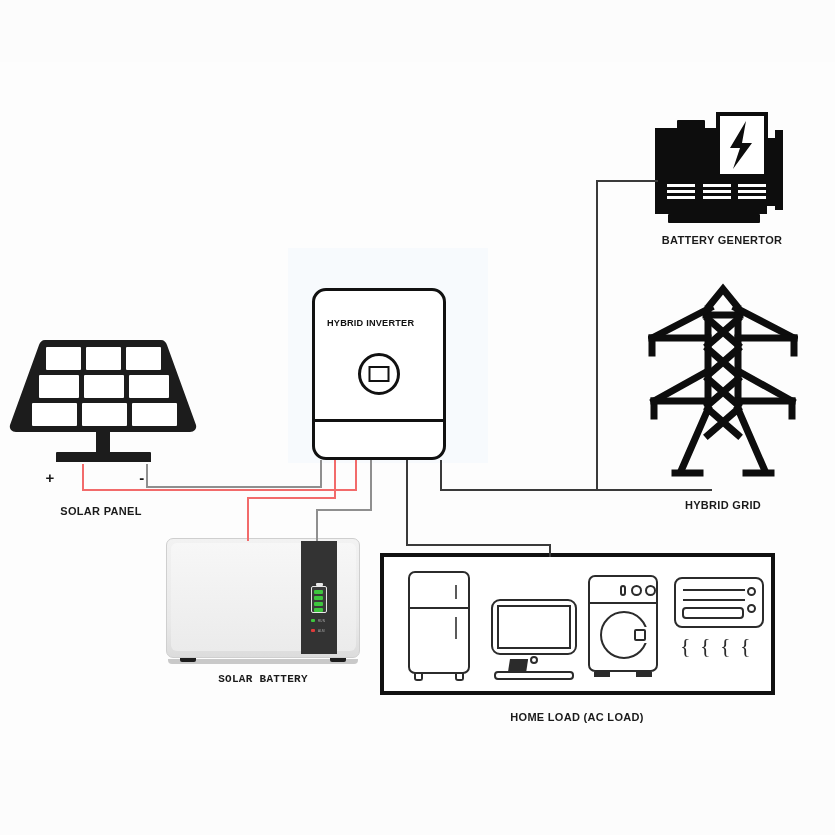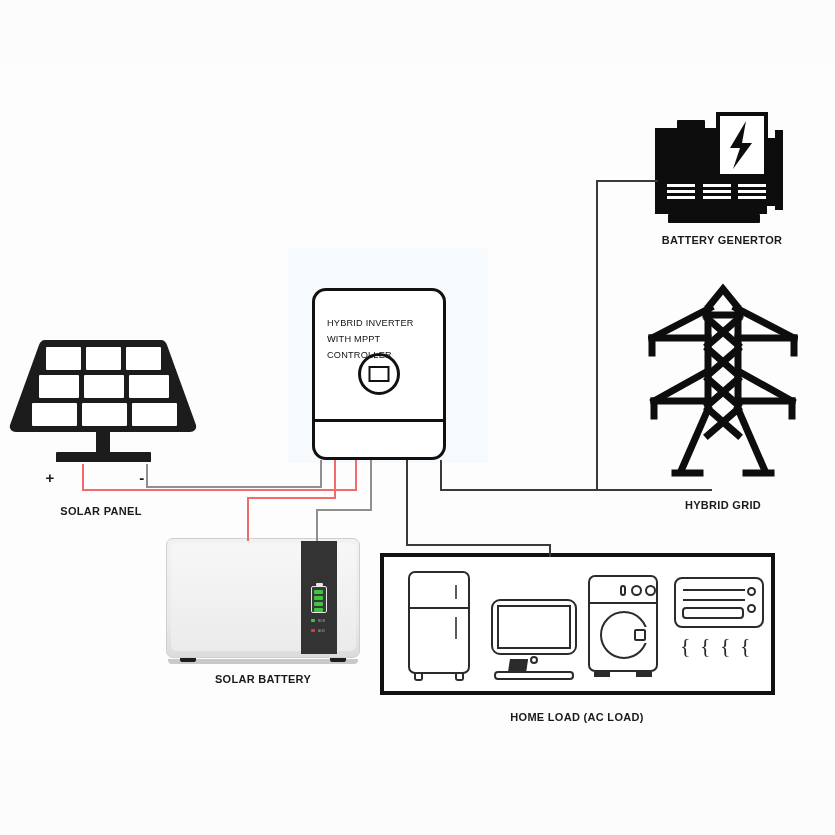--- a/index.html
+++ b/index.html
@@ -47,21 +47,21 @@
   #inverter{
     position:absolute;left:312px;top:288px;width:134px;height:172px;
     border:3.5px solid #111;border-radius:14px;background:#fff;
     box-sizing:border-box;
   }
   #inverter .divider{
     position:absolute;left:0;top:128px;width:100%;height:3px;background:#111;
   }
   #inverter .txt{
     position:absolute;left:12px;top:24px;width:114px;
-    font-size:9.2px;font-weight:normal;color:#111;line-height:16px;
+    font-size:9.2px;font-weight:bold;color:#111;line-height:16px;
     letter-spacing:.2px;
   }
   #inverter .knob{
     position:absolute;left:50%;top:62px;transform:translateX(-50%);
     width:42px;height:42px;border:3.2px solid #111;border-radius:50%;
     box-sizing:border-box;
   }
   #inverter .knob .inner{
     position:absolute;left:50%;top:50%;transform:translate(-50%,-50%);
     width:21px;height:16px;border:2.6px solid #111;box-sizing:border-box;
@@ -178,21 +178,20 @@
       </g>
     </svg>
   </div>
   <div class="label" style="left:46px;top:505px;width:110px;">SOLAR PANEL</div>
   <div class="label" style="left:44px;top:469px;width:12px;font-size:15px;">+</div>
   <div class="label" style="left:136px;top:469px;width:12px;font-size:15px;">-</div>
 
   <div id="inverter">
     <div class="txt">
       <div>HYBRID INVERTER</div>
-      <div>WITH MPPT CONTROLLER</div>
     </div>
     <div class="knob">
         <div class="inner"></div>
       </div>
     <div class="divider"></div>
   </div>
 
   <div id="battery">
     <div class="shadow"></div>
     <div class="shell"></div>
@@ -205,21 +204,21 @@
       <div class="bar" style="top:15px;"></div>
       <div class="bar" style="top:21px;"></div>
     </div>
     <div class="led" style="left:145px;top:81px;background:#3ec63e;"></div>
     <div class="ledtxt" style="left:152px;top:81px;">RUN</div>
     <div class="led" style="left:145px;top:91px;background:#e03b3b;"></div>
     <div class="ledtxt" style="left:152px;top:91px;">ALM</div>
     <div class="foot" style="left:14px;"></div>
     <div class="foot" style="left:164px;"></div>
   </div>
-  <div class="label" style="left:208px;top:673px;width:110px;">SOLAR BATTERY</div>
+  <div class="label" style="left:208px;top:673px;width:110px;font-family:Liberation Mono, monospace;">SOLAR BATTERY</div>
 
   <div style="position:absolute;left:650px;top:112px;">
     <svg width="145" height="118" viewBox="0 0 145 118">
       <rect x="27" y="8" width="28" height="9" fill="#0d0d0d" rx="1"></rect>
       <rect x="125" y="18" width="8" height="80" fill="#0d0d0d"></rect>
       <rect x="112" y="26" width="14" height="68" fill="#0d0d0d"></rect>
       <rect x="5" y="16" width="112" height="86" fill="#0d0d0d"></rect>
       <rect x="66" y="0" width="52" height="66" fill="#0d0d0d"></rect>
       <rect x="70" y="4" width="44" height="58" fill="#ffffff"></rect>
       <path d="M96,9 L80,36 L90,36 L83,57 L102,31 L92,31 Z" fill="#0d0d0d"></path>

